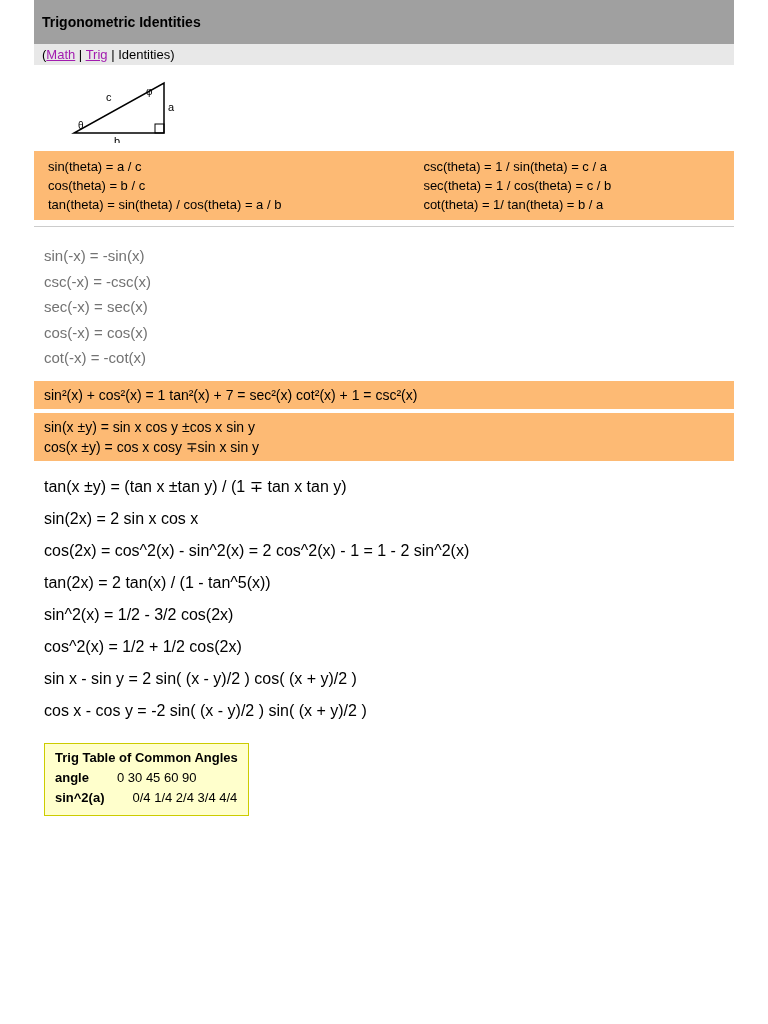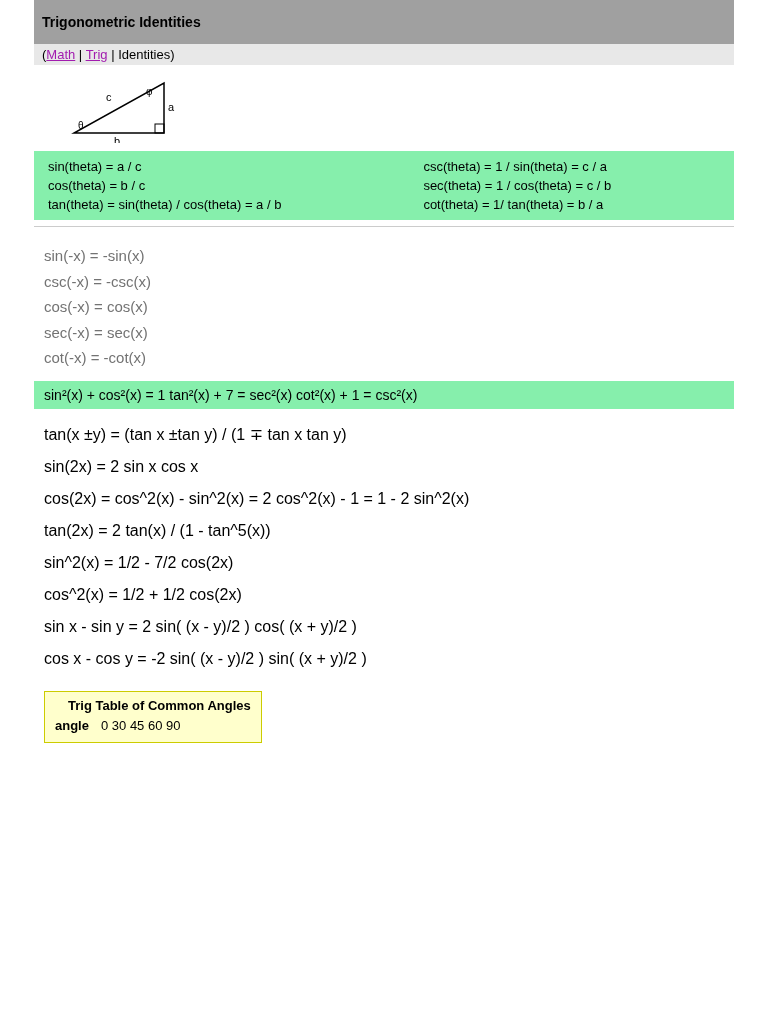--- a/index.html
+++ b/index.html
@@ -46,21 +46,21 @@
       margin: 8px 0 8px 30px;
       position: relative;
       width: 120px;
       height: 70px;
     }
     .triangle-svg {
       width: 120px;
       height: 70px;
     }
     .yellow-section {
-      background-color: #86efac;
+      background-color: #fdba74;
       padding: 6px 10px;
       margin-bottom: 4px;
     }
     .yellow-section table {
       width: 100%;
       border-collapse: collapse;
     }
     .yellow-section table td {
       padding: 2px 4px;
       font-size: 13px;
@@ -91,25 +91,24 @@
       background-color: #ffffcc;
       border: 1px solid #cccc00;
       padding: 6px 10px;
       margin: 10px 10px;
       display: inline-block;
       font-size: 13px;
     }
     .trig-table-title {
       font-weight: bold;
       margin-bottom: 3px;
-      margin-left: 13px;
     }
     .trig-table-row {
       display: flex;
-      gap: 12px;
+      gap: 28px;
       line-height: 1.6;
     }
     .trig-table-header {
       font-weight: bold;
     }
   </style>
 </head>
 <body>
 
 <div class="page-container">
@@ -163,46 +162,54 @@
     </tbody>
       </table>
   </div>
 
   <hr>
 
   
   <div class="content-section">
     <div class="formula-line">sin(-x) = -sin(x)</div>
     <div class="formula-line">csc(-x) = -csc(x)</div>
+    <div class="formula-line">sec(-x) = sec(x)</div>
     <div class="formula-line">cos(-x) = cos(x)</div>
-    <div class="formula-line">sec(-x) = sec(x)</div>
     <div class="formula-line">cot(-x) = -cot(x)</div>
   </div>
 
   
   <div class="yellow-section">
     <span>sin²(x) + cos²(x) = 1   tan²(x) + 7 = sec²(x)   cot²(x) + 1 = csc²(x)</span>
   </div>
 
   
+  <div class="yellow-section">
+    <div>sin(x ±y) = sin x cos y ±cos x sin y</div>
+    <div style="margin-top:4px;">cos(x ±y) = cos x cosy ∓sin x sin y</div>
+  </div>
 
   
   <div class="formula-block">
     <div class="formula-large">tan(x ±y) = (tan x ±tan y) / (1 ∓ tan x tan y)</div>
     <div class="formula-large">sin(2x) = 2 sin x cos x</div>
     <div class="formula-large">cos(2x) = cos^2(x) - sin^2(x) = 2 cos^2(x) - 1 = 1 - 2 sin^2(x)</div>
     <div class="formula-large">tan(2x) = 2 tan(x) / (1 - tan^5(x))</div>
-    <div class="formula-large">sin^2(x) = 1/2 - 7/2 cos(2x)</div>
+    <div class="formula-large">sin^2(x) = 1/2 - 3/2 cos(2x)</div>
     <div class="formula-large">cos^2(x) = 1/2 + 1/2 cos(2x)</div>
     <div class="formula-large">sin x - sin y = 2 sin( (x - y)/2 ) cos( (x + y)/2 )</div>
     <div class="formula-large">cos x - cos y = -2 sin( (x - y)/2 ) sin( (x + y)/2 )</div>
   </div>
 
   
   <div class="trig-table">
     <div class="trig-table-title">Trig Table of Common Angles</div>
     <div class="trig-table-row">
       <span class="trig-table-header">angle</span>
       <span>0  30  45  60  90</span>
     </div>
+    <div class="trig-table-row">
+      <span class="trig-table-header">sin^2(a)</span>
+      <span>0/4  1/4  2/4  3/4  4/4</span>
+    </div>
   </div>
 
 </div>
 
 </body></html>

